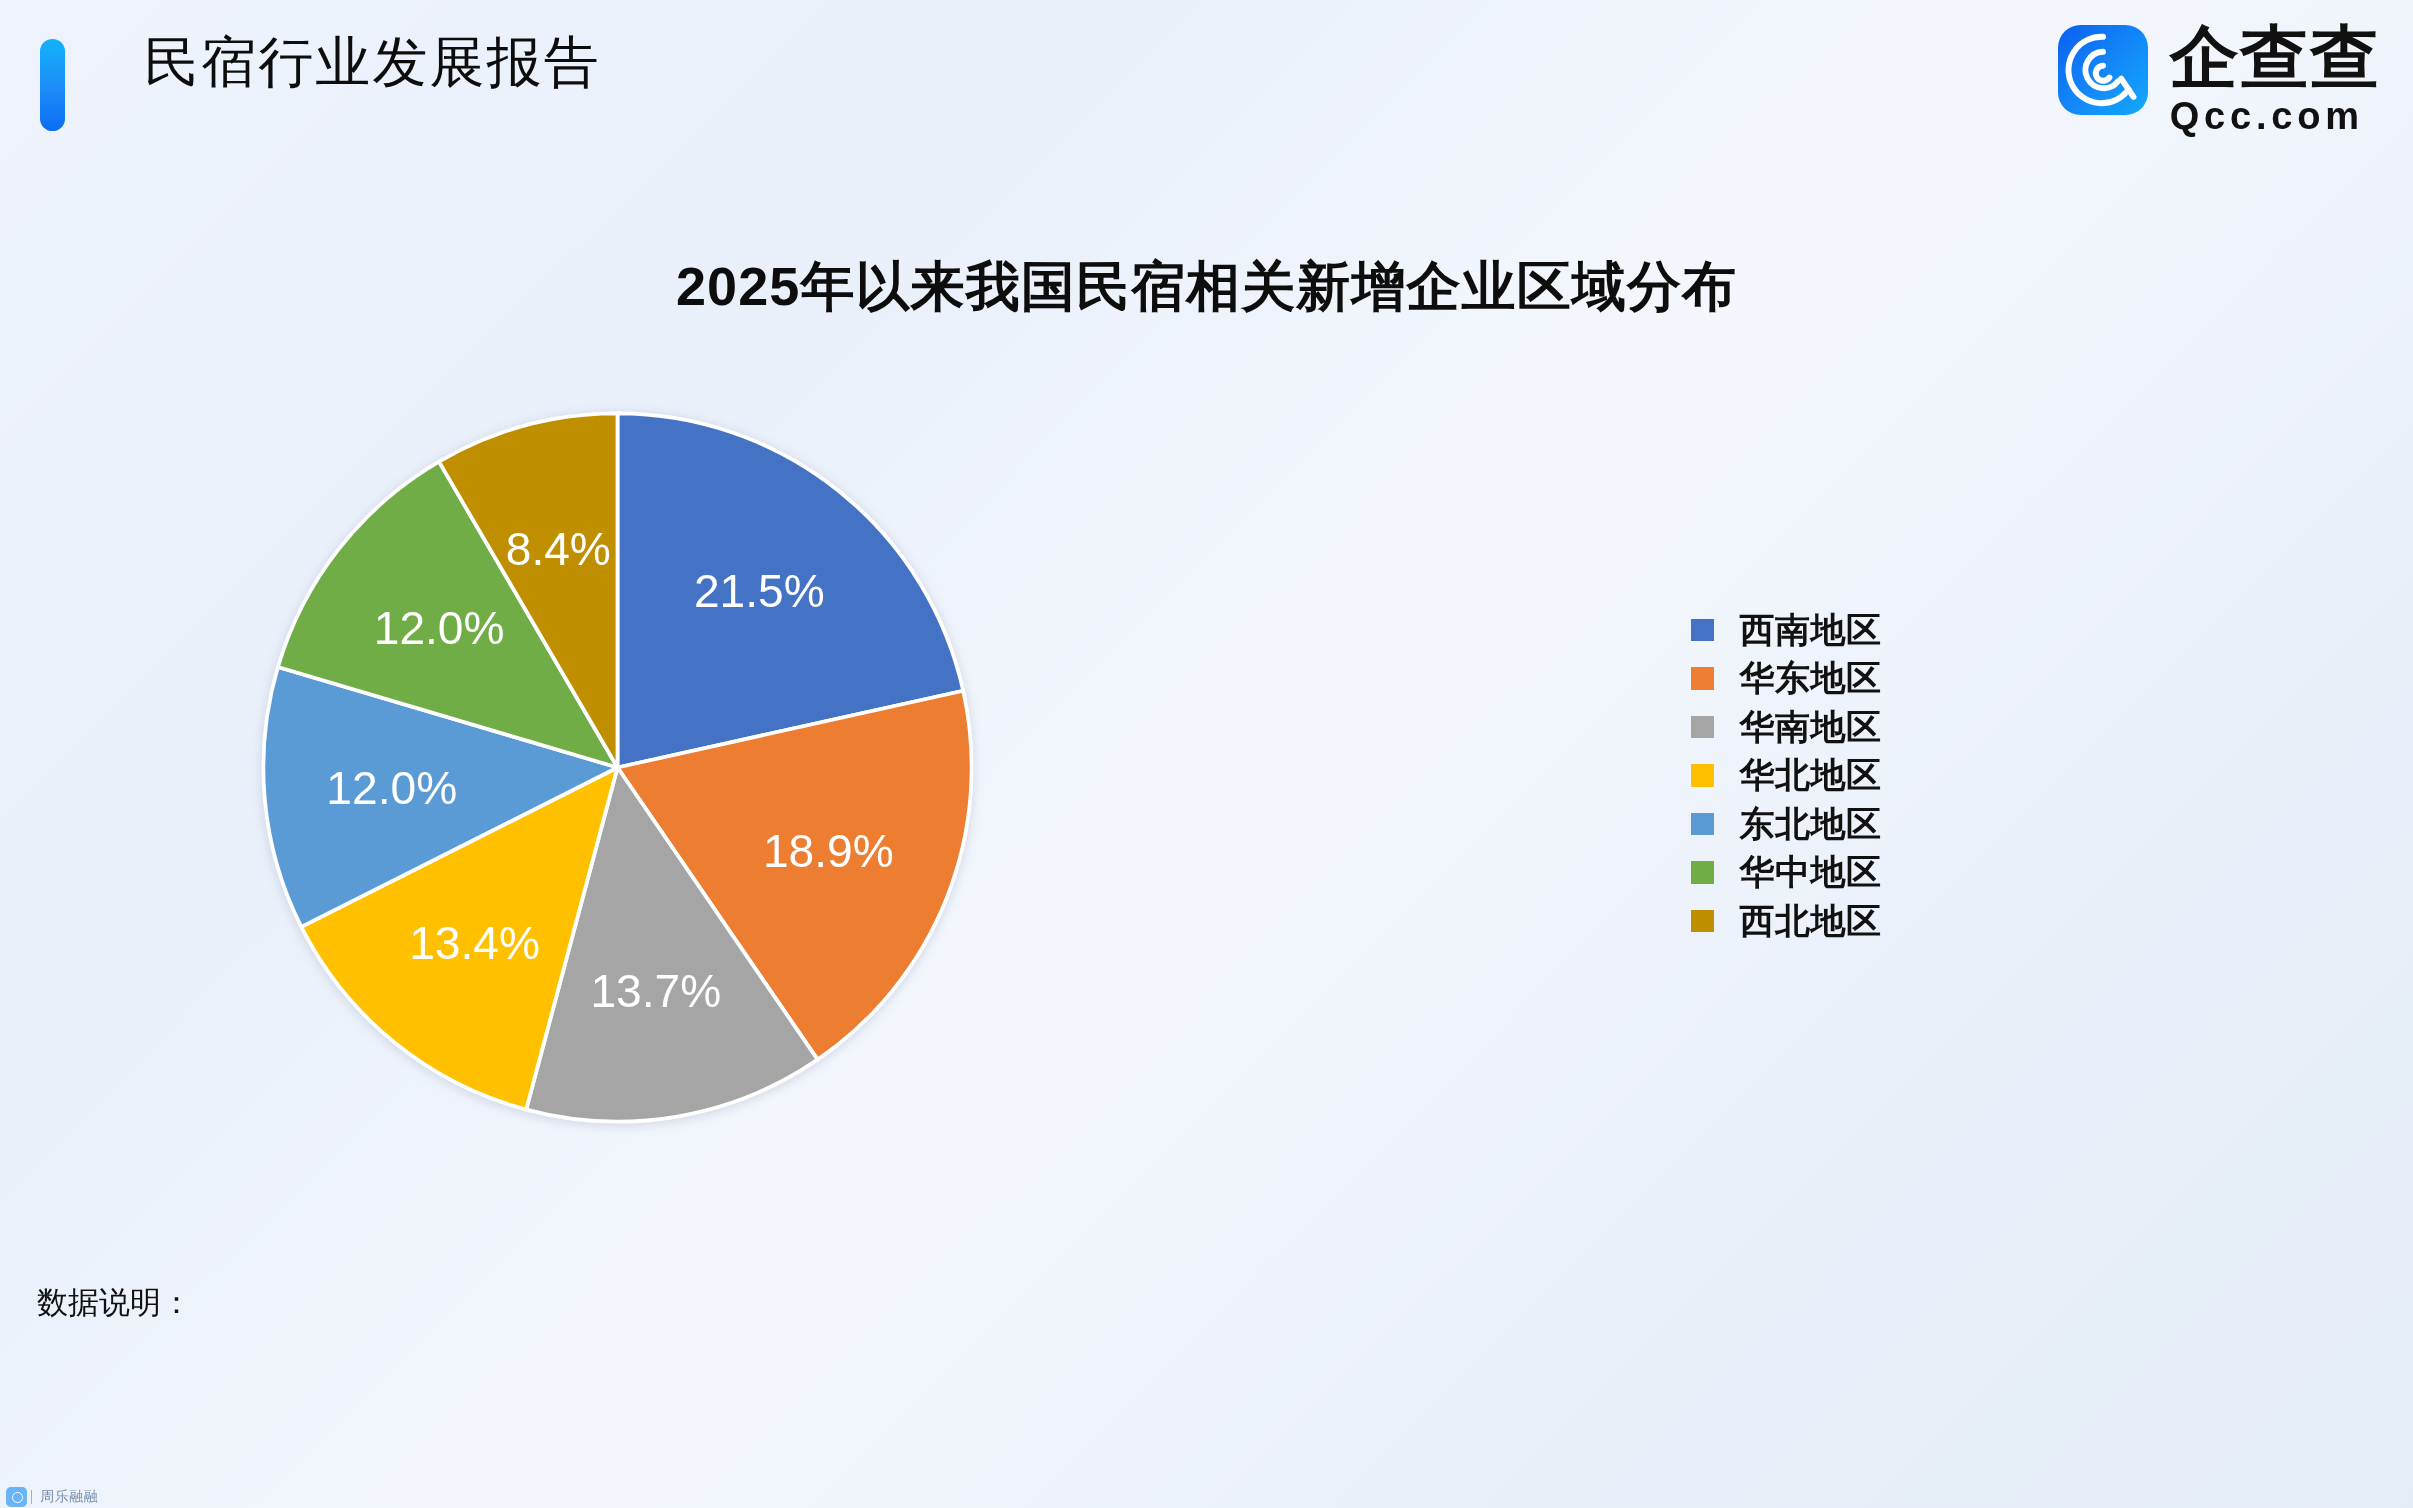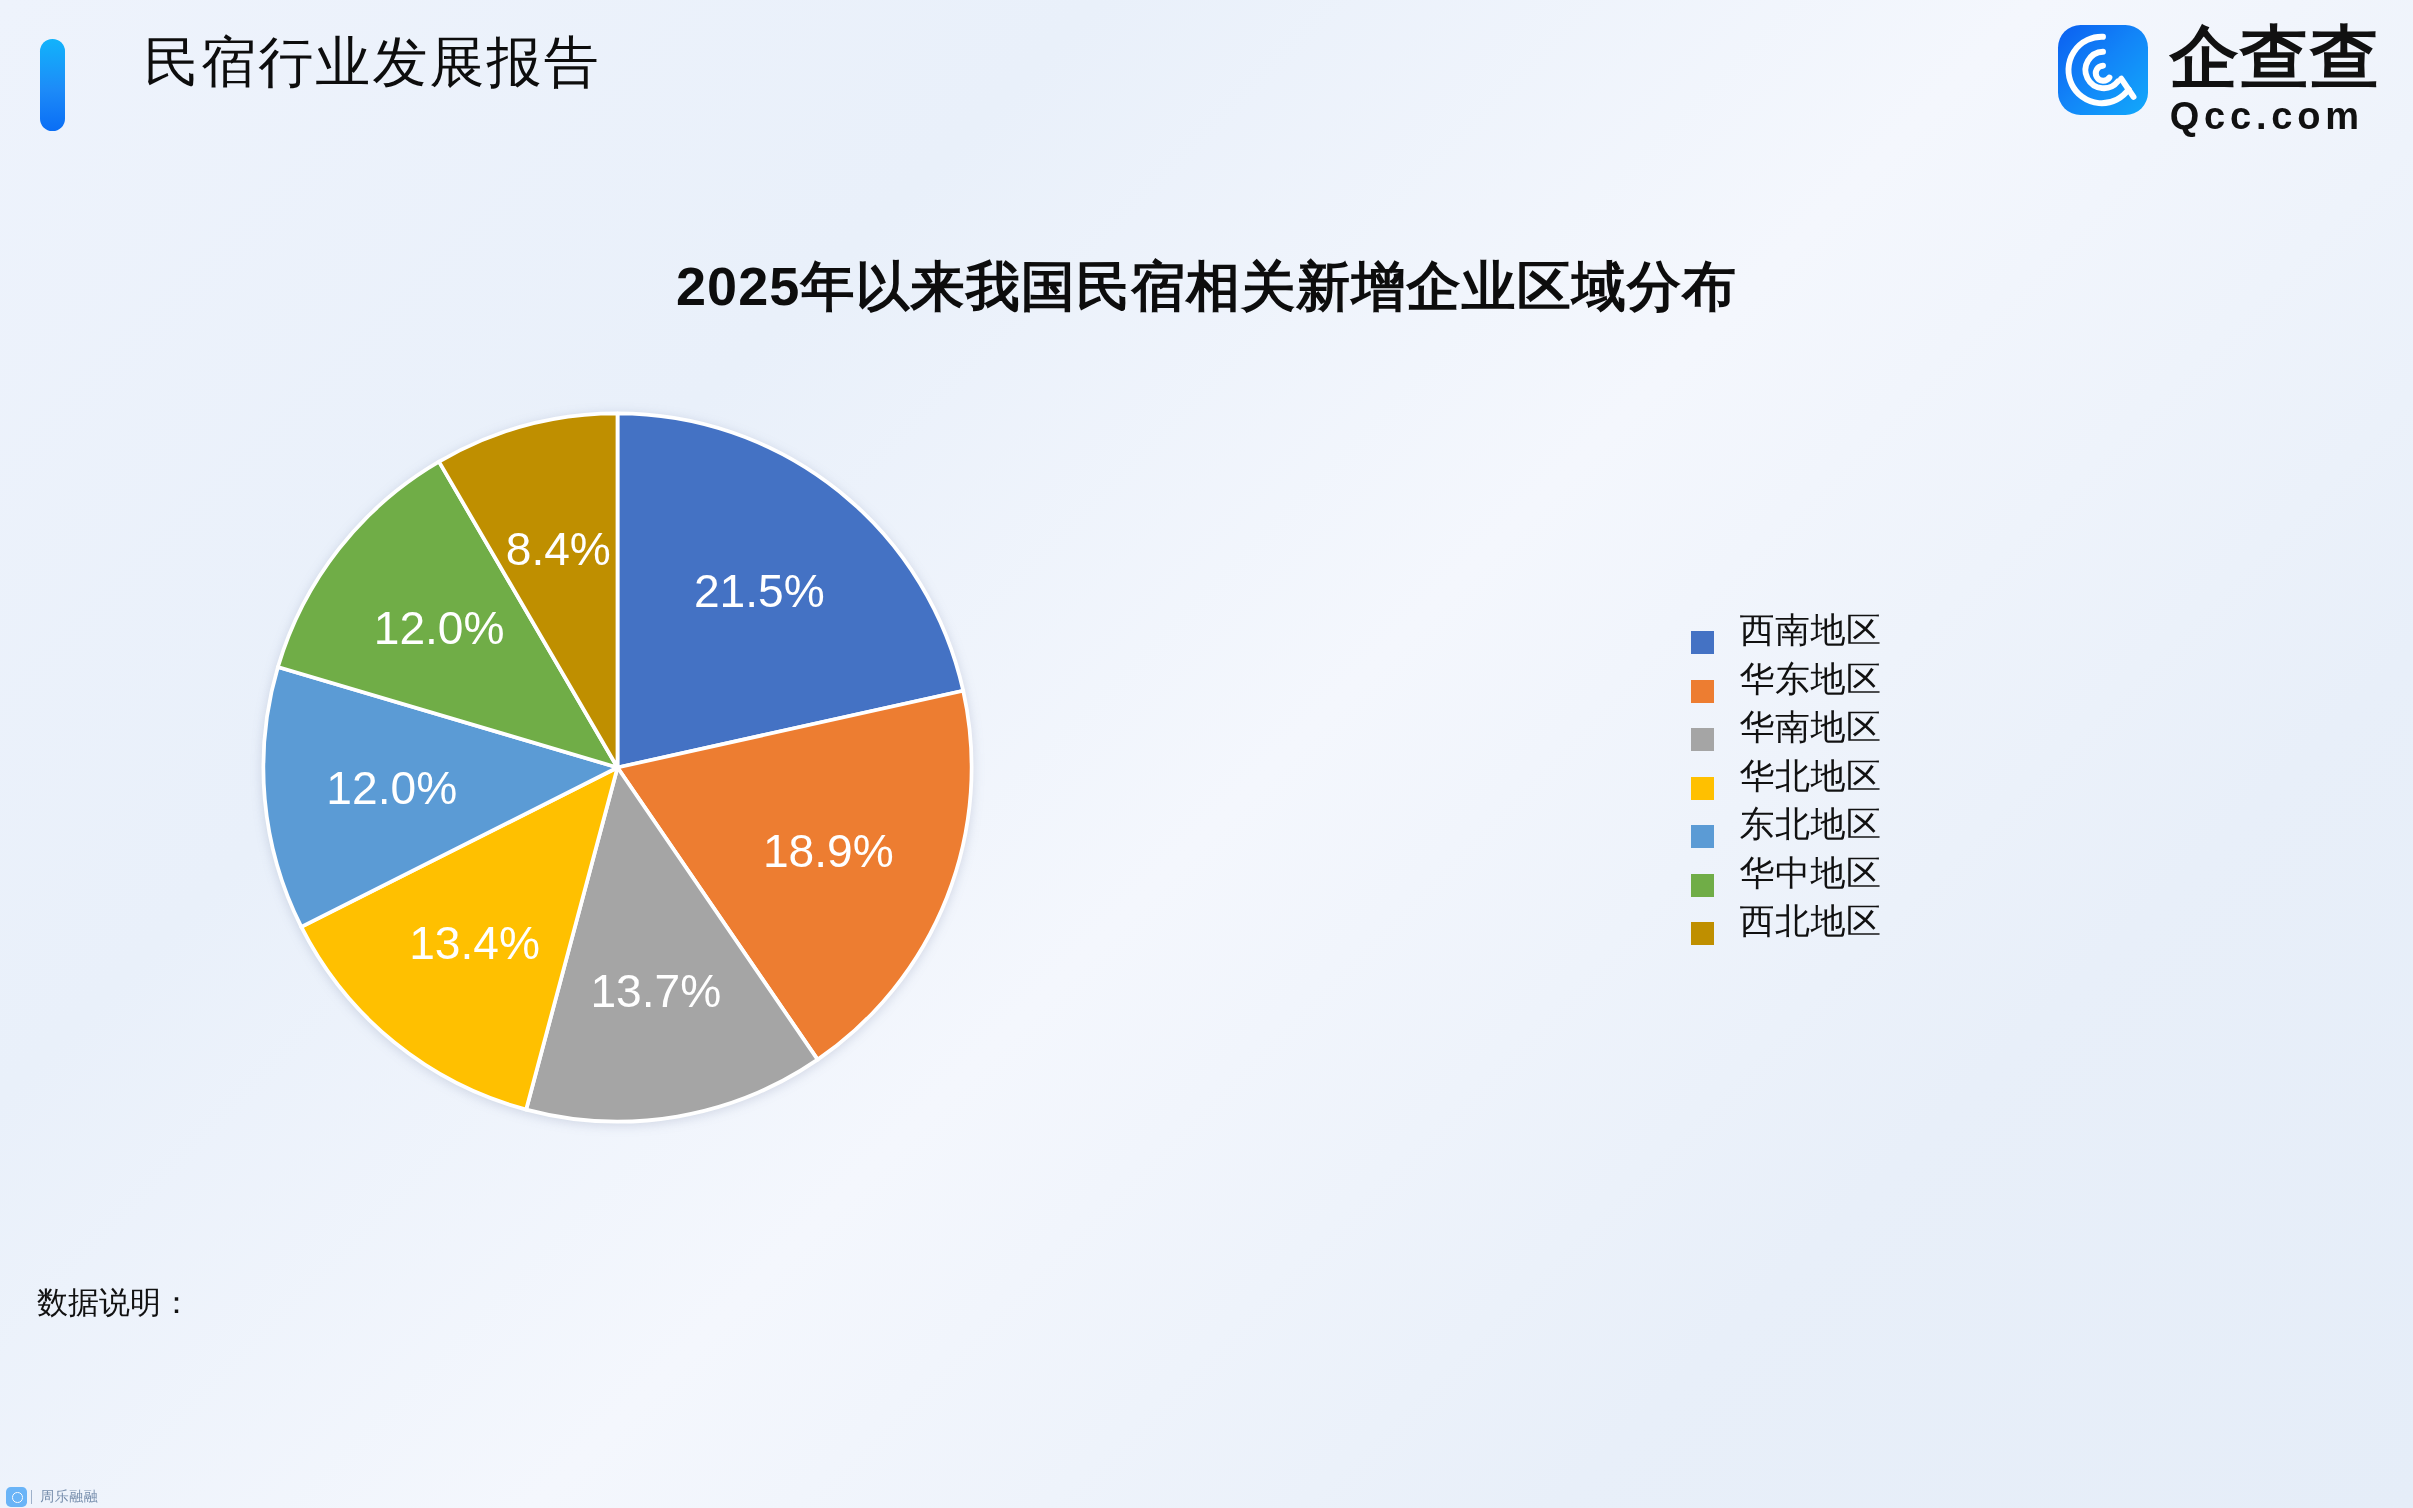--- a/index.html
+++ b/index.html
@@ -39,21 +39,21 @@
   #pie-wrap{position:absolute;left:258px;top:408px;width:719px;height:719px;}
   #pie-svg{display:block;filter:drop-shadow(0 2.7px 5.4px rgba(60,80,120,.18));}
   .slice-label{
     font-family:"Liberation Sans","DejaVu Sans",sans-serif;
     font-size:86px;fill:#ffffff;font-weight:400;
     text-anchor:middle;dominant-baseline:central;
     paint-order:stroke;
   }
   
   #legend{position:absolute;left:1691px;top:606px;}
-  .legend-item{display:flex;align-items:flex-end;height:48px;margin-bottom:0.5px;}
+  .legend-item{display:flex;align-items:center;height:48px;margin-bottom:0.5px;font-weight:bold;}
   .legend-swatch{width:22.6px;height:22.6px;flex:0 0 auto;}
   .legend-label{margin-left:26px;font-size:35px;color:#111;white-space:nowrap;letter-spacing:0.5px;}
   
   #notes{position:absolute;left:37px;top:1278px;width:1933px;color:#111;}
   .note-line{font-size:31px;line-height:1.62;white-space:nowrap;letter-spacing:0px;}
   .note-head{margin-bottom:7.5px;}
   .note-gap{display:inline-block;width:42px;}
   
   #watermark{position:absolute;left:6.4px;bottom:2.1px;display:flex;align-items:center;opacity:.62;}
   #wm-icon{width:20.4px;height:20.4px;border-radius:4.8px;background:#1a8ff5;position:relative;}

